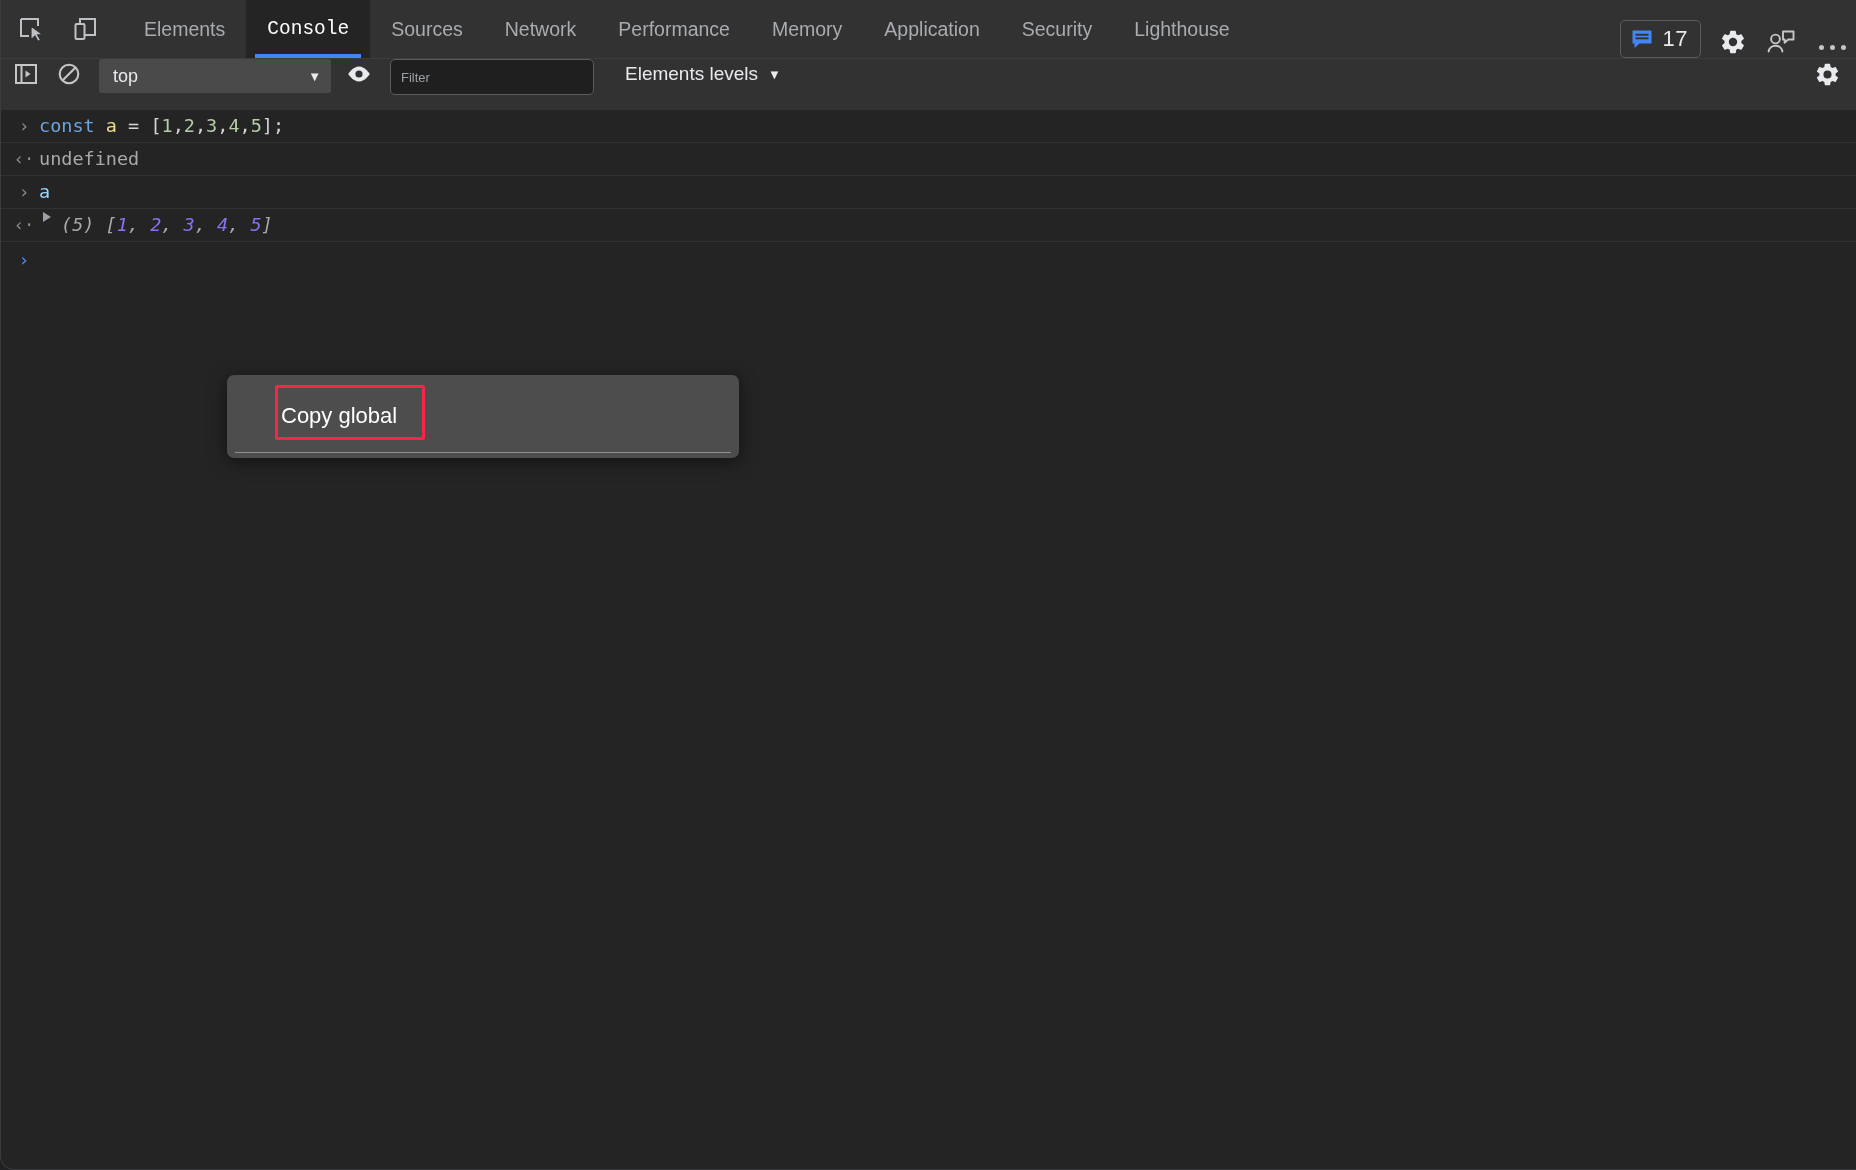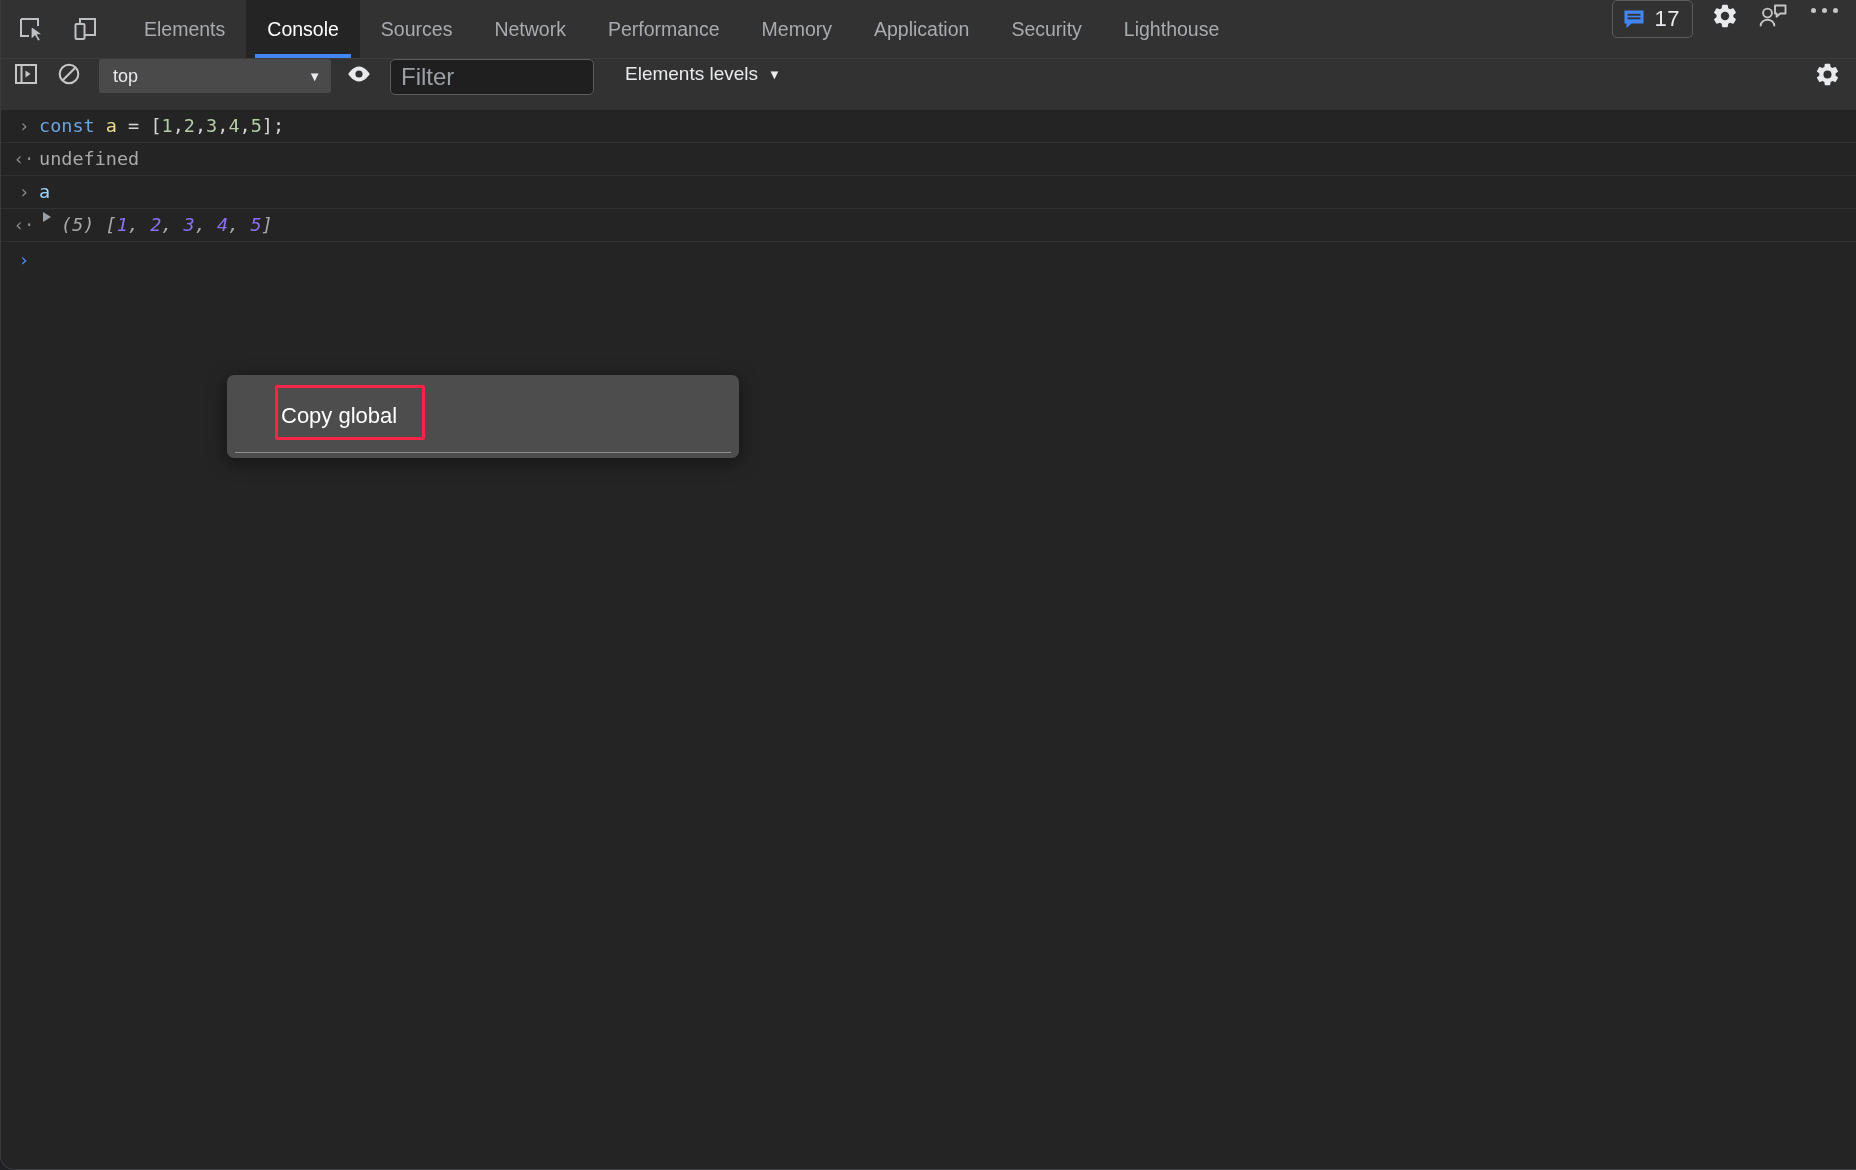--- a/index.html
+++ b/index.html
@@ -54,34 +54,35 @@
     padding: 0 21px;
     font-size: 19.5px;
     color: #a8abaf;
     cursor: pointer;
     position: relative;
     white-space: nowrap;
   }
   .tab.active {
     color: #ffffff;
     background: #242424;
+    font-family: Liberation Mono, monospace;
   }
   .tab.active::after {
     content: "";
     position: absolute;
     left: 9px; right: 9px; bottom: 0;
     height: 4px;
     background: #4285f4;
   }
   .tabbar-right {
     margin-left: auto;
     display: flex;
-    align-items: flex-start;
+    align-items: flex-end;
     gap: 16px;
-    padding-right: 12px;
+    padding-right: 4px;
   }
   .issues-badge {
     display: flex;
     align-items: center;
     gap: 9px;
     border: 1px solid #5c5c5c;
     border-radius: 5px;
     padding: 5px 12px 5px 9px;
     cursor: pointer;
   }
@@ -129,21 +130,21 @@
     cursor: pointer;
     margin-left: 2px;
   }
   .ctx-select .caret { margin-left: auto; font-size: 13px; color: #e8eaed; }
   .filter-input {
     width: 204px; height: 36px;
     background: #1f1f1f;
     border: 1px solid #5c5c5c;
     border-radius: 5px;
     color: #e8eaed;
-    font-size: 24px;
+    font-size: 13px;
     padding: 0 10px;
     font-family: "Liberation Sans", sans-serif;
     outline: none;
     margin-left: 3px;
   }
   .filter-input::placeholder { color: #9aa0a6; }
   .levels {
     display: flex; align-items: center; gap: 10px;
     color: #e8eaed; font-size: 19px;
     cursor: pointer; padding: 4px 6px;

